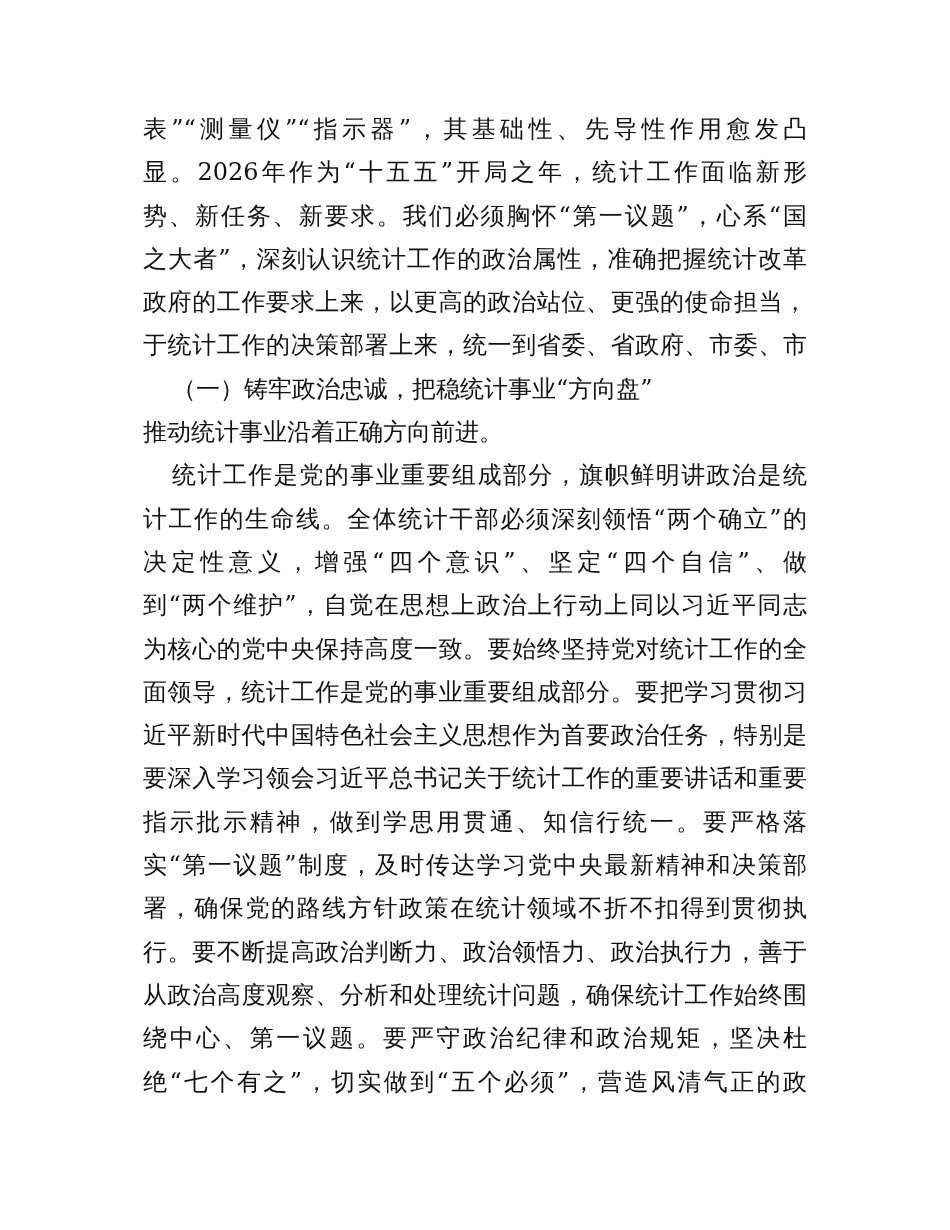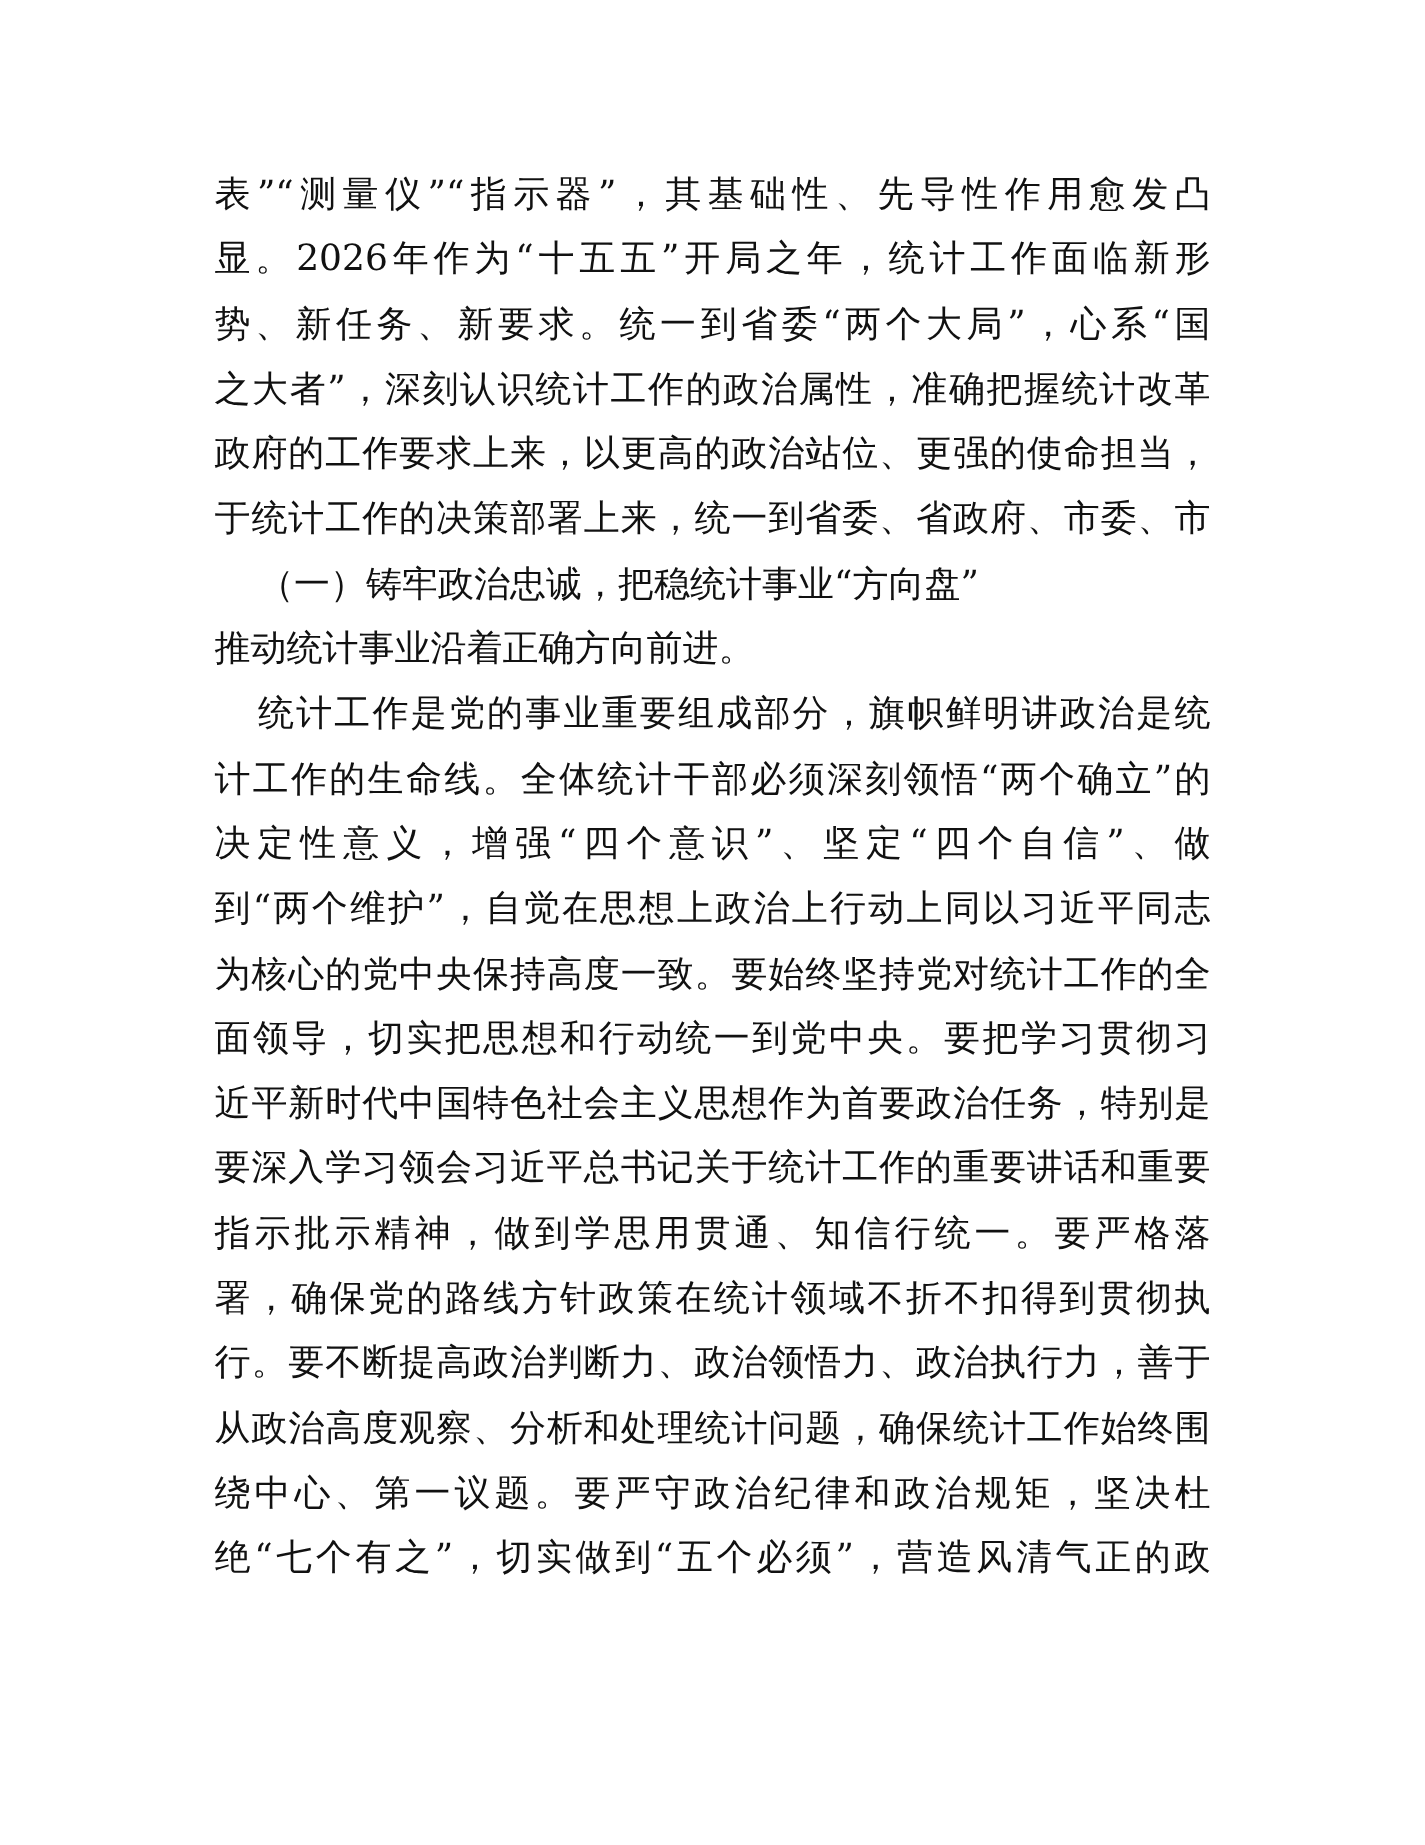--- a/index.html
+++ b/index.html
@@ -19,34 +19,35 @@
   .line.indent { padding-left: 29px; }
   .line.heading { padding-left: 29px; text-align-last: left; }
 </style>
 </head>
 <body>
 
 <div class="page">
   <div class="body-text">
     <span class="line">表”“测量仪”“指示器”，其基础性、先导性作用愈发凸</span>
     <span class="line">显。2026年作为“十五五”开局之年，统计工作面临新形</span>
-    <span class="line">势、新任务、新要求。统一到省委“两个大局”，心系“国</span>
+    <span class="line">势、新任务、新要求。我们必须胸怀“第一议题”，心系“国</span>
     <span class="line">之大者”，深刻认识统计工作的政治属性，准确把握统计改革</span>
     <span class="line">政府的工作要求上来，以更高的政治站位、更强的使命担当，</span>
     <span class="line">于统计工作的决策部署上来，统一到省委、省政府、市委、市</span>
     <span class="line heading">（一）铸牢政治忠诚，把稳统计事业“方向盘”</span>
     <span class="line last">推动统计事业沿着正确方向前进。</span>
     <span class="line indent">统计工作是党的事业重要组成部分，旗帜鲜明讲政治是统</span>
     <span class="line">计工作的生命线。全体统计干部必须深刻领悟“两个确立”的</span>
     <span class="line">决定性意义，增强“四个意识”、坚定“四个自信”、做</span>
     <span class="line">到“两个维护”，自觉在思想上政治上行动上同以习近平同志</span>
     <span class="line">为核心的党中央保持高度一致。要始终坚持党对统计工作的全</span>
-    <span class="line">面领导，切实把思想和行动统一到党中央。要把学习贯彻习</span>
+    <span class="line">面领导，统计工作是党的事业重要组成部分。要把学习贯彻习</span>
     <span class="line">近平新时代中国特色社会主义思想作为首要政治任务，特别是</span>
     <span class="line">要深入学习领会习近平总书记关于统计工作的重要讲话和重要</span>
     <span class="line">指示批示精神，做到学思用贯通、知信行统一。要严格落</span>
+    <span class="line">实“第一议题”制度，及时传达学习党中央最新精神和决策部</span>
     <span class="line">署，确保党的路线方针政策在统计领域不折不扣得到贯彻执</span>
     <span class="line">行。要不断提高政治判断力、政治领悟力、政治执行力，善于</span>
     <span class="line">从政治高度观察、分析和处理统计问题，确保统计工作始终围</span>
     <span class="line">绕中心、第一议题。要严守政治纪律和政治规矩，坚决杜</span>
     <span class="line">绝“七个有之”，切实做到“五个必须”，营造风清气正的政</span>
   </div>
 </div>
 
 </body></html>

